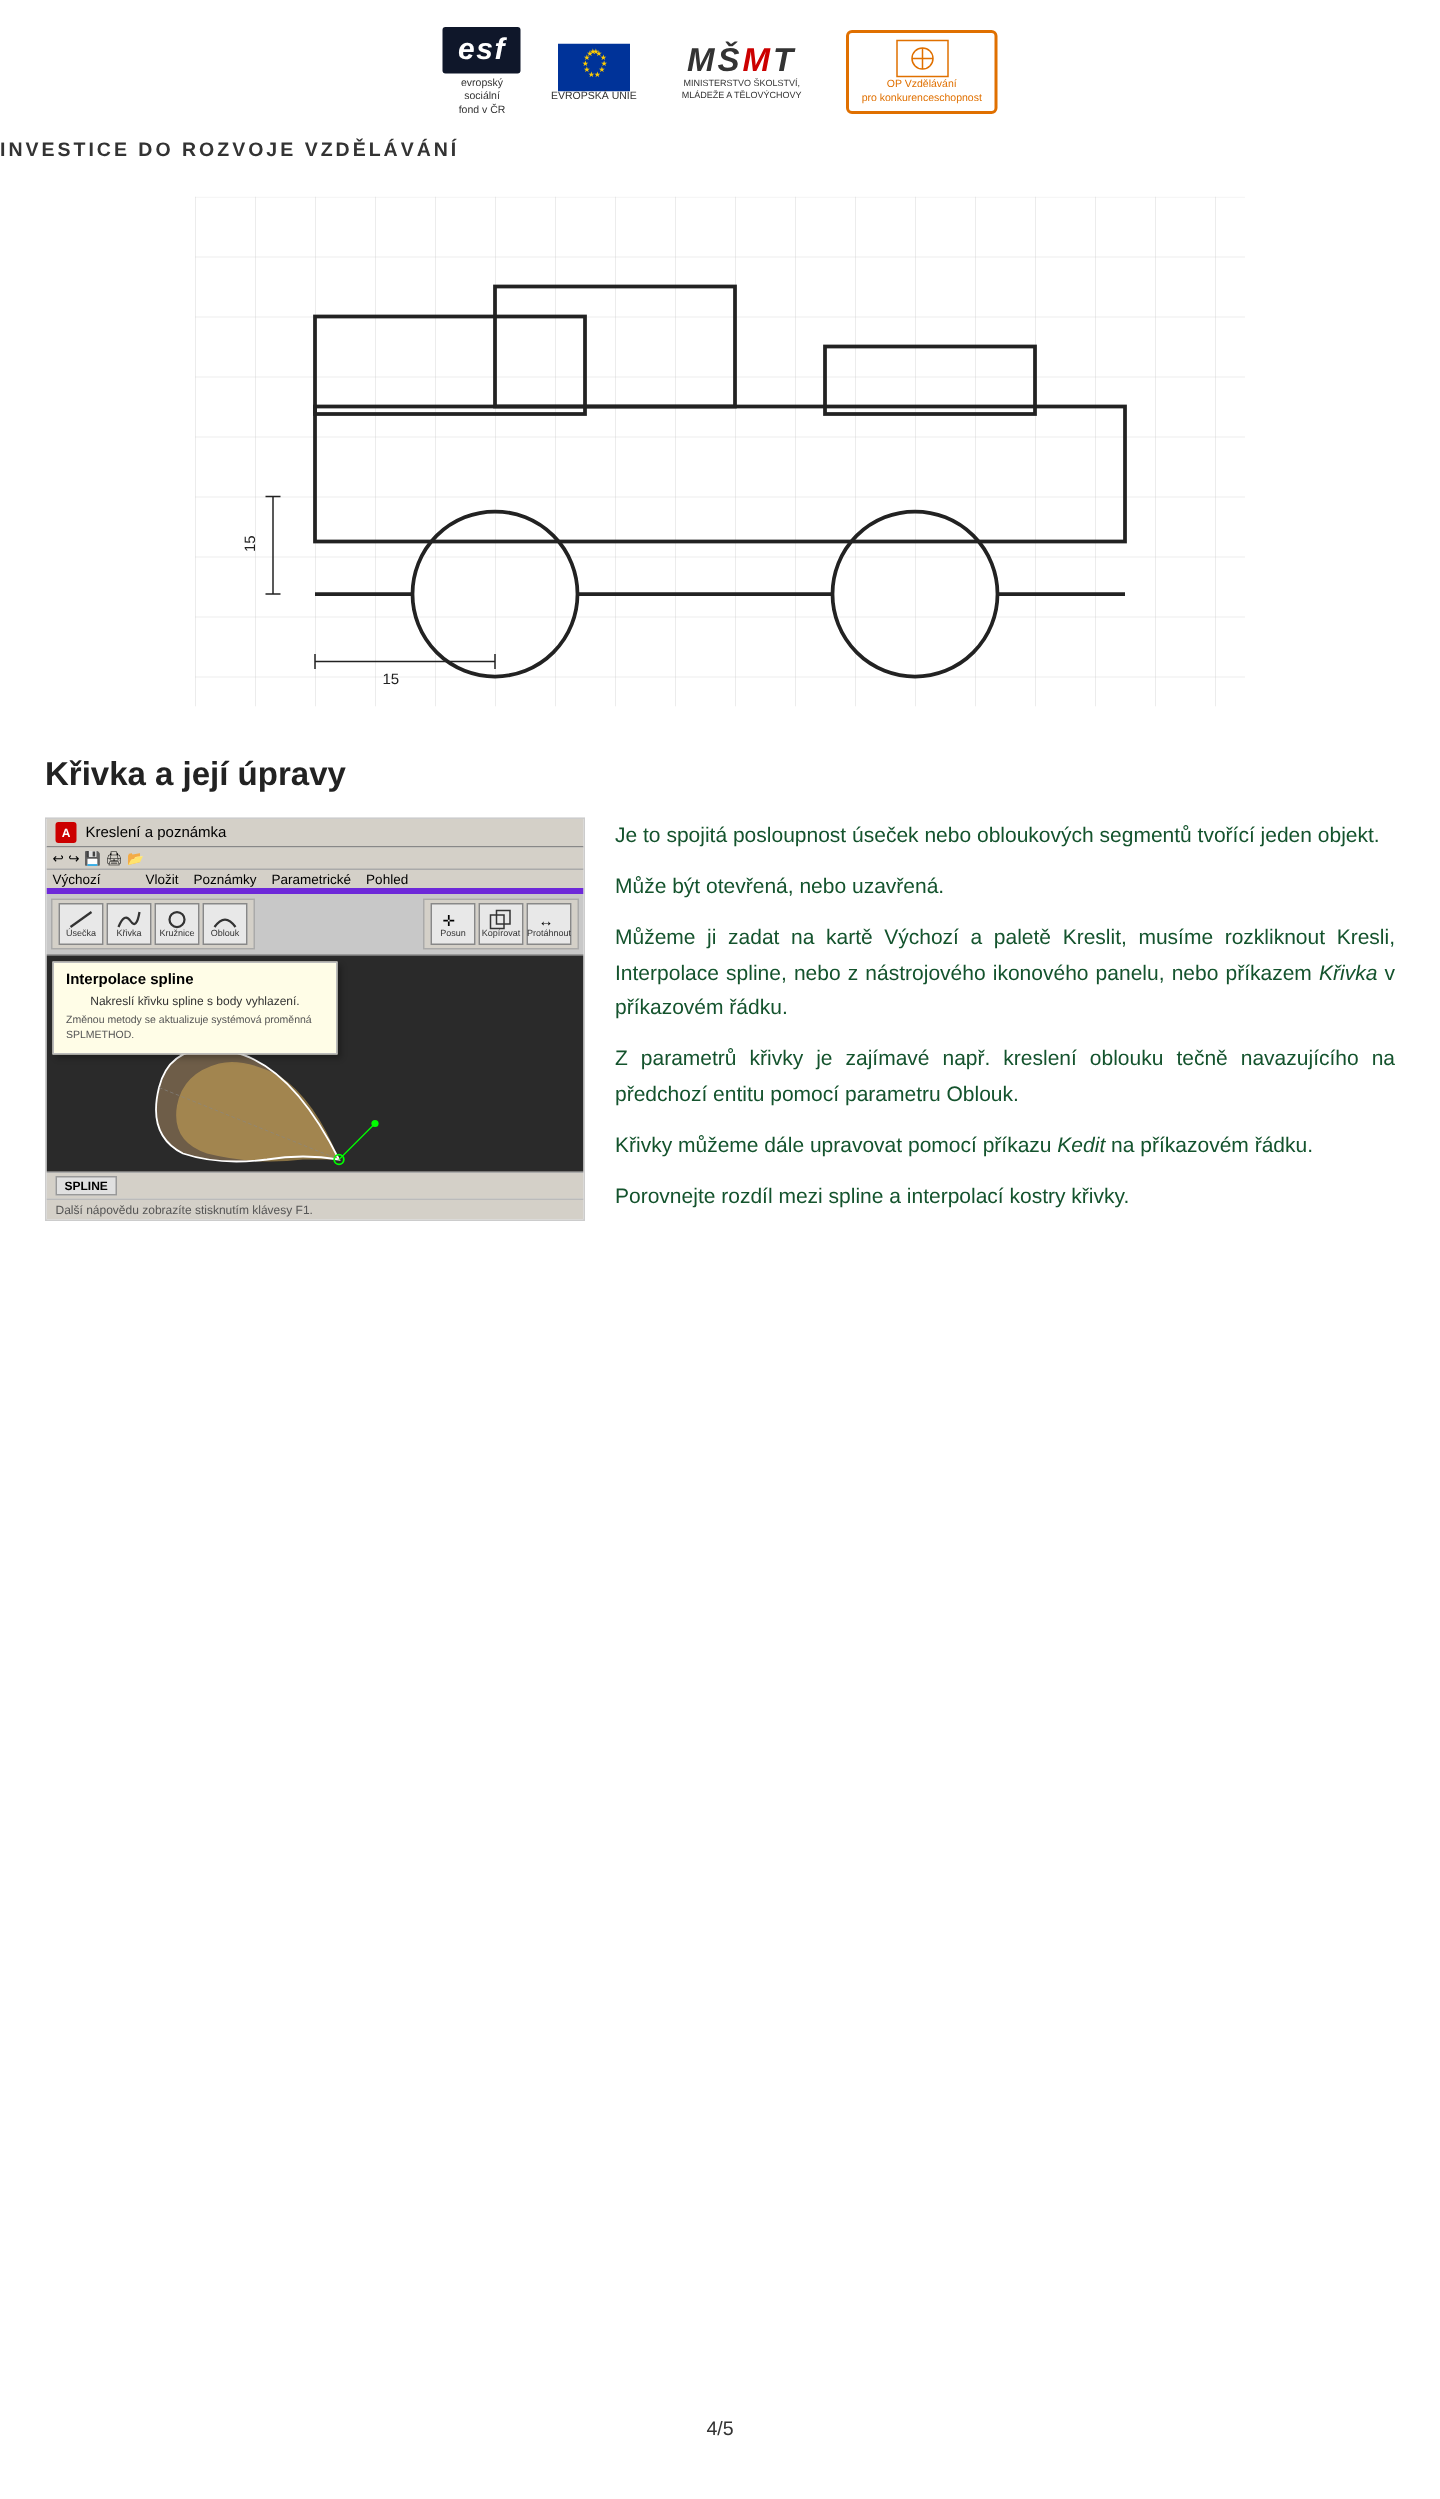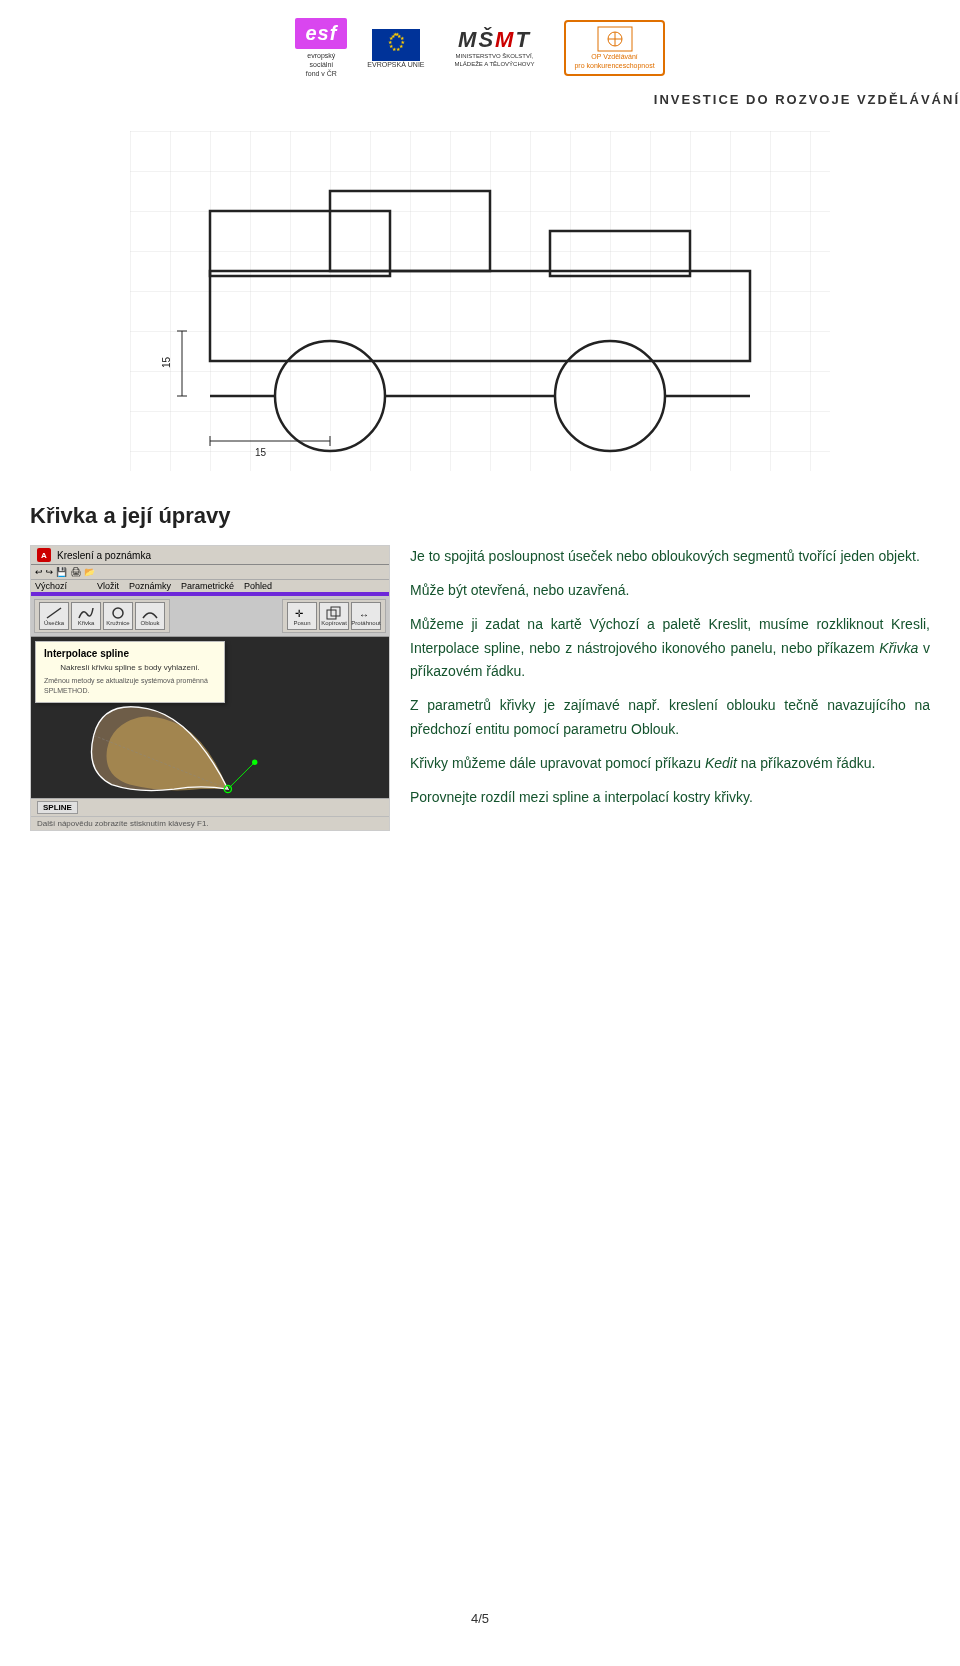--- a/index.html
+++ b/index.html
@@ -20,21 +20,21 @@
       gap: 20px;
     }
 
     .logo-esf {
       display: flex;
       align-items: center;
       gap: 8px;
     }
 
     .investice-title {
-      text-align: right;
+      text-align: left;
       font-size: 13px;
       font-weight: bold;
       color: #333;
       letter-spacing: 2px;
       padding: 6px 0 14px 0;
       text-transform: uppercase;
     }
 
     
     .drawing-area {
@@ -153,21 +153,21 @@
       height: 100%;
     }
   </style>
 </head>
 <body>
 
 <div class="header">
 
   <div class="logo-esf">
     <div style="display:flex;flex-direction:column;align-items:center">
-      <div style="background:#d946ef;color:#fff;font-size:20px;font-weight:bold;font-style:italic;padding:4px 10px;letter-spacing:1px;border-radius:2px;">esf</div>
+      <div style="background:#0f172a;color:#fff;font-size:20px;font-weight:bold;font-style:italic;padding:4px 10px;letter-spacing:1px;border-radius:2px;">esf</div>
       <div style="font-size:7px;color:#333;text-align:center;line-height:1.3;margin-top:2px;">evropský<br>sociální<br>fond v ČR</div>
     </div>
   </div>
 
   <div style="display:flex;flex-direction:column;align-items:center;">
     <svg class="eu-flag-svg" viewBox="0 0 48 32">
       <rect width="48" height="32" fill="#003399"></rect>
 
       <g fill="#FFCC00" font-size="5">
         <text x="21" y="7">★</text>
@@ -327,21 +327,21 @@
             <div style="width:30px;height:28px;background:#e8e8e8;border:1px solid #888;display:flex;flex-direction:column;align-items:center;justify-content:center;cursor:pointer;">
               <svg width="18" height="14" viewBox="0 0 18 14">
                   <text x="2" y="11" font-size="10">↔</text>
                 </svg>
               <span style="font-size:6px;color:#333;">Protáhnout</span>
             </div>
           </div>
         </div>
       </div>
 
-      <div style="position:relative;background:#2a2a2a;height:161px;overflow:hidden;">
+      <div style="position:relative;background:#2a2a2a;height:144px;overflow:hidden;">
 
         <div style="position:absolute;top:4px;left:4px;background:#fffde7;border:1px solid #bbb;padding:6px 8px;width:190px;z-index:10;box-shadow:2px 2px 4px rgba(0,0,0,0.3);">
           <div style="font-size:10px;font-weight:bold;color:#000;margin-bottom:3px;">Interpolace spline</div>
           <div style="font-size:8px;color:#333;margin-bottom:3px;line-height:1.4;text-align:center;">Nakreslí křivku spline s body vyhlazení.</div>
           <div style="font-size:7px;color:#555;line-height:1.4;">Změnou metody se aktualizuje systémová proměnná<br>SPLMETHOD.</div>
         </div>
 
         <svg style="position:absolute;bottom:0;left:0;width:100%;height:100%;" viewBox="0 0 360 180">
 
           <path d="M200,170 Q160,90 110,80 Q60,70 50,110 Q40,150 70,165 Q100,175 140,170 Q170,165 200,170 Z" fill="#8B7355" stroke="none" opacity="0.7"></path>

